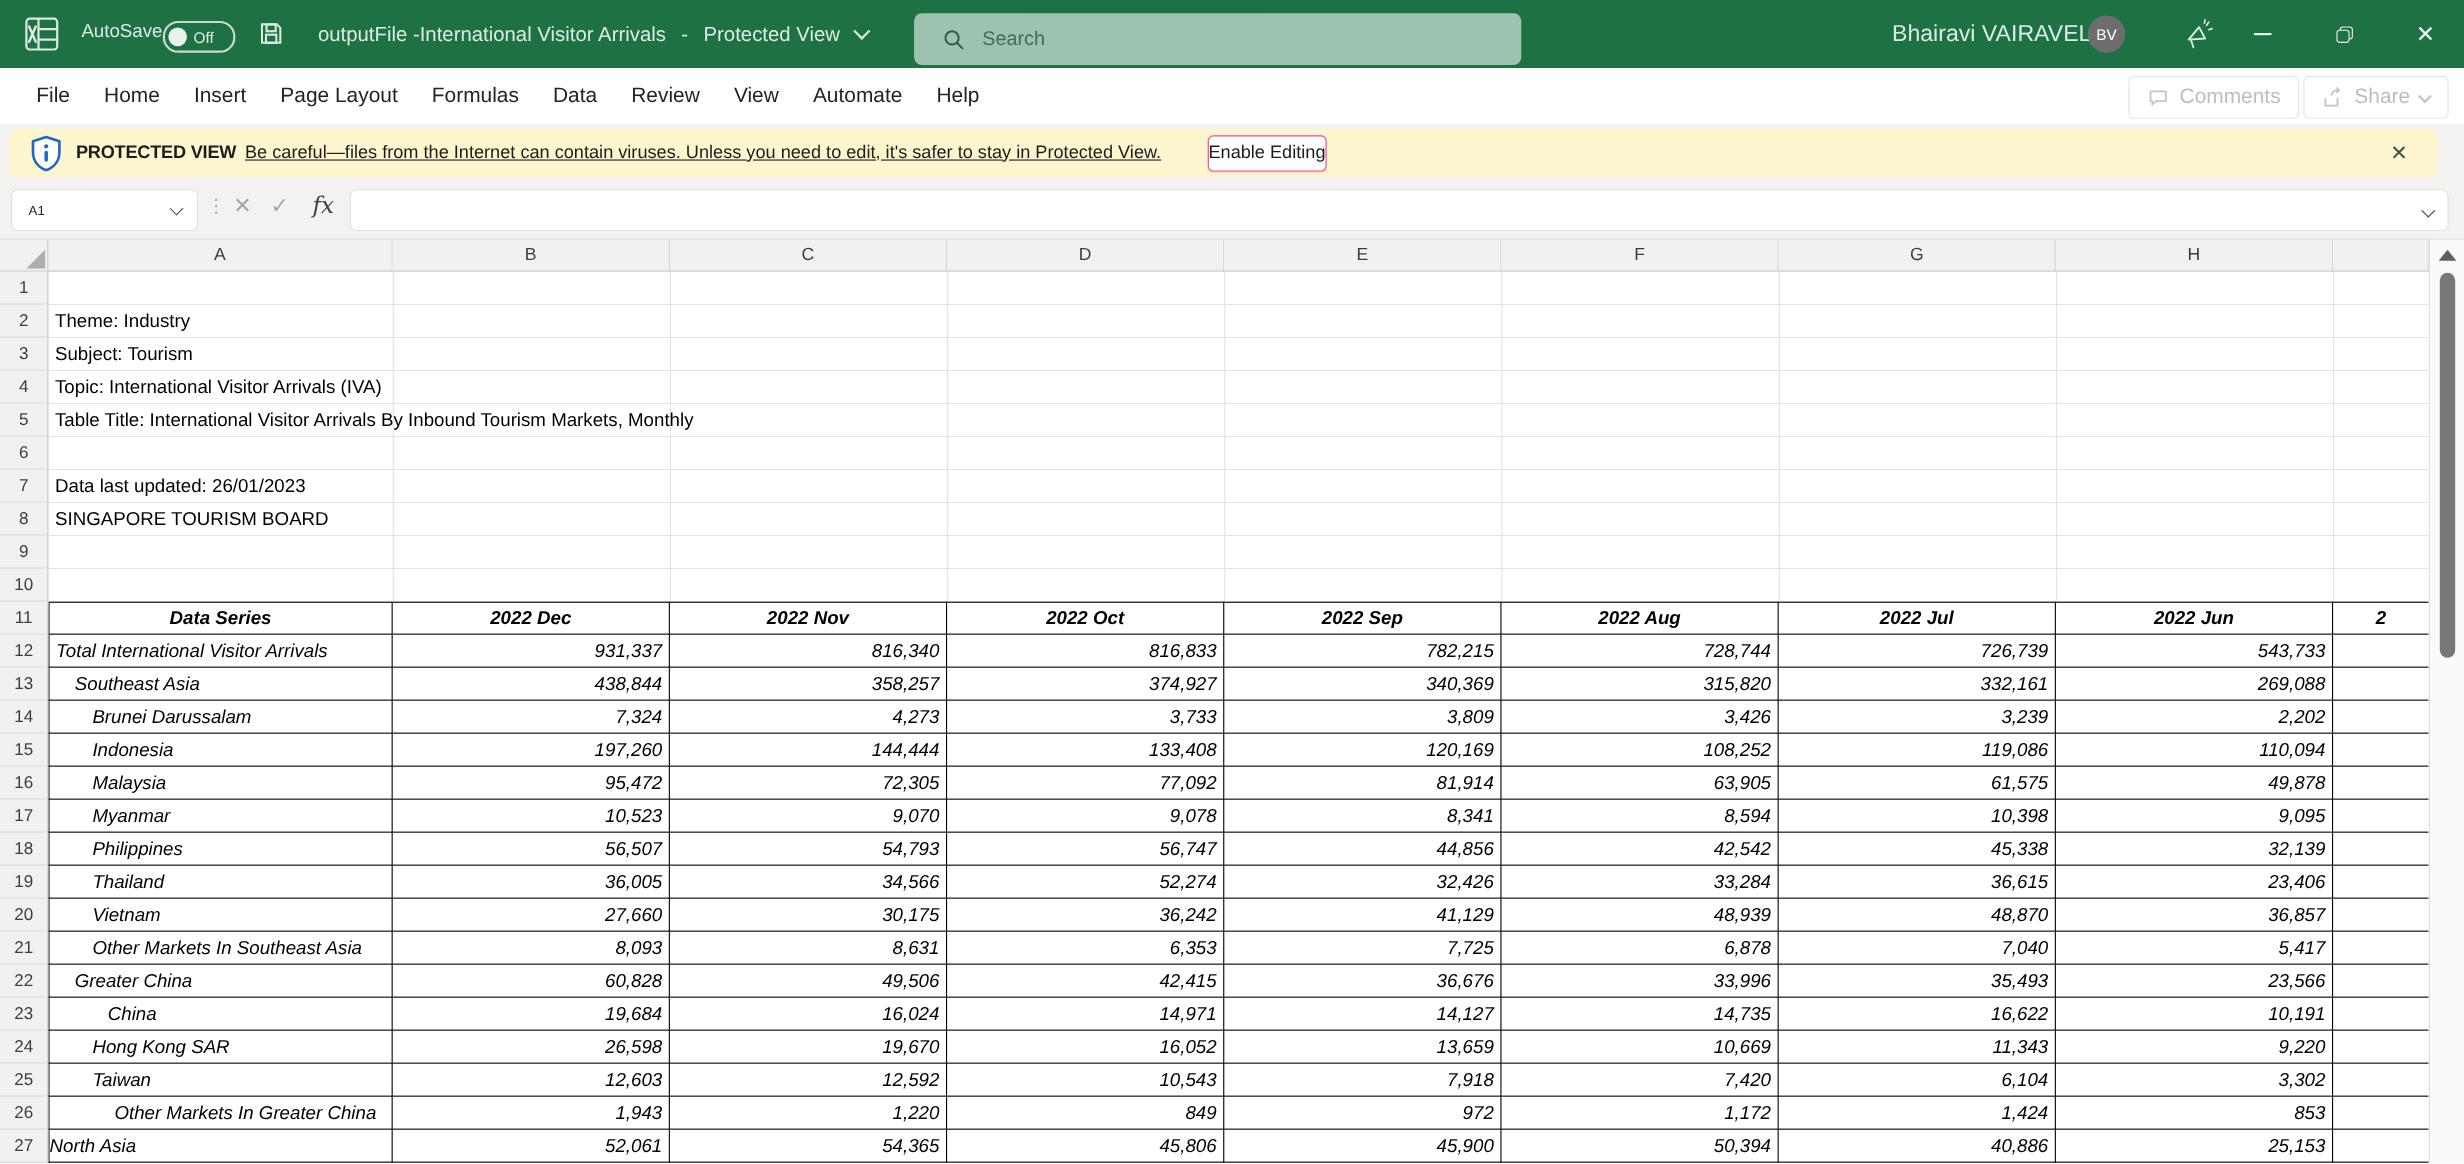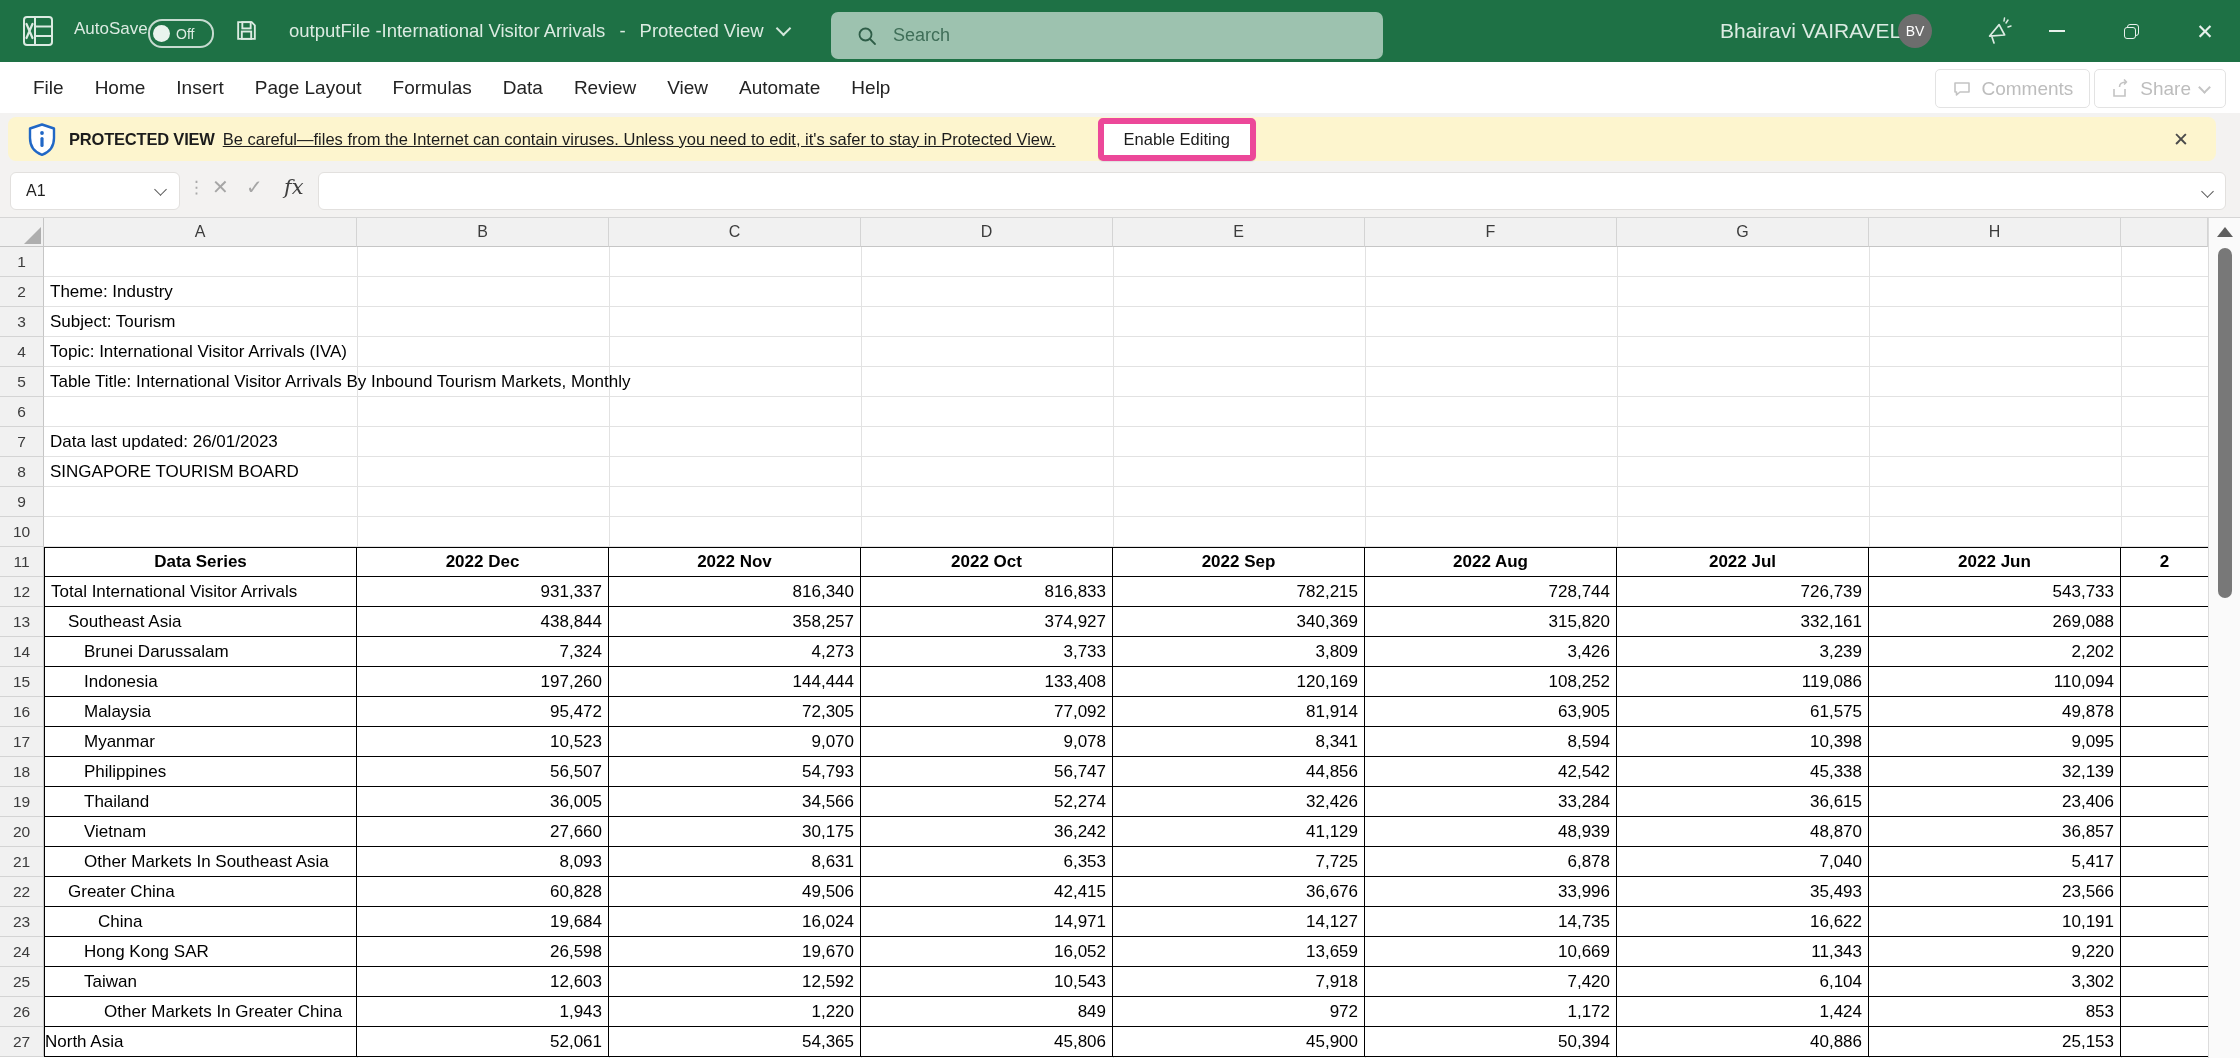--- a/index.html
+++ b/index.html
@@ -44,30 +44,30 @@
           padding:0 16px;background:#fff;color:#bdbdbd;font-size:19px;}
   .mb-btn svg{display:block;}
 
   
   .bannerrow{position:absolute;left:0;top:113px;width:2240px;height:50px;background:#f3f2f1;}
   .banner{position:absolute;left:8px;top:4px;width:2208px;height:44px;background:#fdf5ce;border-radius:8px;
           display:flex;align-items:center;}
   .shield{margin-left:20px;flex:0 0 auto;}
   .pv-label{font-weight:bold;font-size:16.5px;color:#1c1c1c;margin-left:13px;white-space:nowrap;letter-spacing:-0.2px;}
   .pv-msg{font-size:16.5px;color:#1c1c1c;text-decoration:underline;margin-left:8px;white-space:nowrap;}
-  .enable-btn{margin-left:42px;height:31px;padding:0 20px;background:#fff;border:6px solid #ec4899;border-radius:5px;
+  .enable-btn{margin-left:42px;height:31px;padding:0 0;background:#fff;border:1px solid #ec4899;border-radius:5px;
               font-size:16.5px;color:#1c1c1c;display:flex;align-items:center;box-shadow:0 1px 1px rgba(0,0,0,.08);}
   .banner-close{position:absolute;right:18px;top:0;height:44px;width:34px;display:flex;align-items:center;
                 justify-content:center;font-size:19px;color:#4a4a4a;}
 
   
   .formularow{position:absolute;left:0;top:163px;width:2240px;height:55px;background:#f3f2f1;border-bottom:1px solid #d6d6d6;box-sizing:border-box;}
   .namebox{position:absolute;left:10px;top:9px;width:170px;height:38px;background:#fff;border:1px solid #e2e0de;
            border-radius:6px;display:flex;align-items:center;box-sizing:border-box;}
-  .namebox .nb-text{font-size:16px;color:#1f1f1f;margin-left:15px;flex:1;}
+  .namebox .nb-text{font-size:12px;color:#1f1f1f;margin-left:15px;flex:1;}
   .namebox .chev-s{width:8px;height:8px;border-right:1.8px solid #555;border-bottom:1.8px solid #555;
                    transform:rotate(45deg);margin-right:14px;margin-top:-4px;}
   .fb-dots{position:absolute;left:188px;top:14px;font-size:17px;color:#a9a9a9;letter-spacing:0;}
   .fb-x{position:absolute;left:212px;top:12px;font-size:20px;color:#a6a6a6;}
   .fb-check{position:absolute;left:246px;top:12px;font-size:20px;color:#a6a6a6;}
   .fb-fx{position:absolute;left:284px;top:12px;font-size:21px;color:#3f3f3f;
          font-family:"DejaVu Serif",serif;font-style:italic;}
   .formulainput{position:absolute;left:318px;top:9px;width:1908px;height:38px;background:#fff;border:1px solid #e2e0de;
                 border-radius:6px;box-sizing:border-box;}
   .fi-chev{position:absolute;right:13px;top:14px;width:8px;height:8px;border-right:1.8px solid #555;
@@ -86,21 +86,21 @@
   .gridbody{position:absolute;left:0;top:29px;width:2208px;height:811px;}
   .rownums{position:absolute;left:0;top:0;width:44px;}
   .rownum{width:44px;height:30px;background:#f1f1f1;border-right:1px solid #c6c6c6;border-bottom:1px solid #d4d4d4;
           box-sizing:border-box;display:flex;align-items:center;justify-content:center;font-size:15.5px;color:#3c3c3c;}
   .cellarea{position:absolute;left:44px;top:0;width:2164px;height:811px;overflow:hidden;
             background-image:repeating-linear-gradient(to bottom,transparent 0px,transparent 29px,#e2e2e2 29px,#e2e2e2 30px);}
   .vline{position:absolute;top:0;width:1px;height:811px;background:#e2e2e2;}
   .metatext{position:absolute;left:6px;height:30px;line-height:30px;font-size:17px;color:#000;white-space:nowrap;}
 
   .datatable{position:absolute;left:0;top:300px;width:2164px;background:#fff;}
-  .trow{display:flex;height:30px;}
+  .trow{display:flex;height:30px;font-style:italic;}
   .tcell{box-sizing:border-box;border-right:1px solid #000;border-bottom:1px solid #000;height:30px;
          display:flex;align-items:center;font-size:17px;color:#000;overflow:hidden;white-space:nowrap;}
   .c-label{width:313px;border-left:1px solid #000;}
   .c-val{width:252px;justify-content:flex-end;padding-right:6px;}
   .c-part{width:87px;border-right:none;justify-content:flex-end;padding-right:4px;}
   .trow.thead .tcell{border-top:1px solid #000;font-weight:bold;justify-content:center;padding-right:0;}
 
   
   .vscroll{position:absolute;left:2208px;top:0;width:32px;height:840px;background:#fafafa;border-left:1px solid #dcdcdc;box-sizing:border-box;}
   .vs-up{position:absolute;left:8px;top:9px;width:0;height:0;border-left:8px solid transparent;

